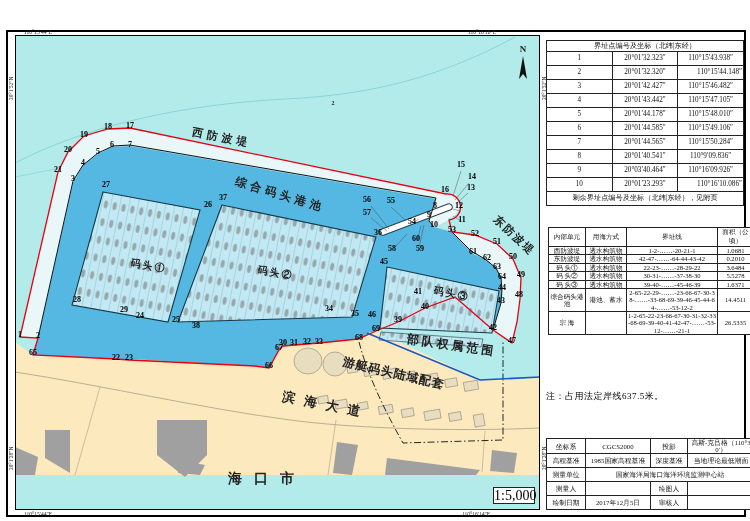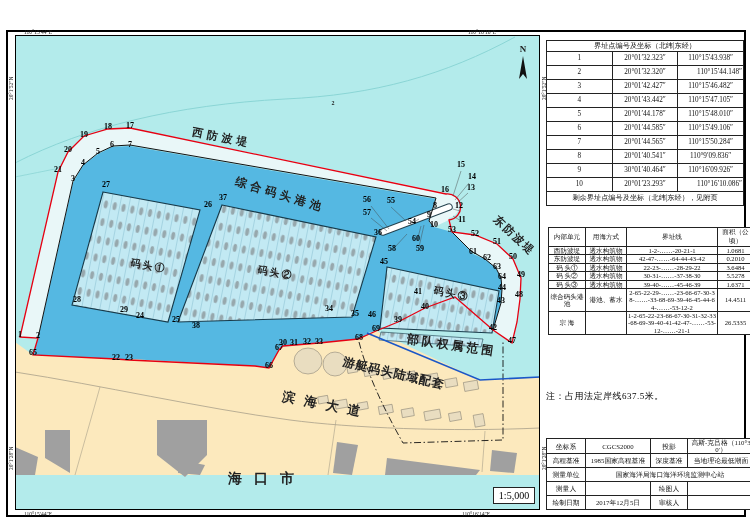--- a/index.html
+++ b/index.html
@@ -5,21 +5,21 @@
   html,body{margin:0;padding:0;background:#fff;}
   .page{position:relative;width:750px;height:521px;background:#fff;overflow:hidden;
         font-family:"Liberation Serif","DejaVu Serif",serif;}
   .outer-frame{position:absolute;left:6px;top:30px;right:4px;bottom:4px;border:2px solid #000;}
   .title{position:absolute;left:0;top:6px;width:750px;text-align:center;font-size:19px;
          font-weight:bold;letter-spacing:1px;color:#000;}
   .map-wrap{position:absolute;left:15px;top:35px;width:525px;height:475px;}
   .coord{position:absolute;font-size:5.5px;color:#222;white-space:nowrap;}
   .coord.v{transform:rotate(-90deg);transform-origin:left top;}
   .scalebox{position:absolute;left:493px;top:487px;width:40px;height:15px;background:#fff;
-            border:1px solid #222;font-size:10px;text-align:center;line-height:15px;color:#000;}
+            border:1px solid #222;font-size:14px;text-align:center;line-height:15px;color:#000;}
   .panel{position:absolute;left:546px;top:40px;width:198px;height:472px;}
   .panel table{border-collapse:collapse;width:100%;background:#fff;table-layout:fixed;}
   .panel td,.panel th{border:0.6px solid #222;padding:0 1px;text-align:center;
                       font-weight:normal;color:#111;overflow:hidden;}
   #t1{position:absolute;top:0;left:0;font-size:7.2px;}
   #t1 td{height:13px;line-height:1.0;}
   #t2{position:absolute;top:187px;left:2px;width:195px;font-size:6.6px;}
   #t2 td{line-height:1.12;}
   #t2 td.wrap{word-break:break-all;}
   .note{position:absolute;top:350px;left:0;font-size:9px;color:#000;letter-spacing:.5px;}
@@ -283,21 +283,21 @@
             <td style="width: 87px;">20°01′44.565″</td>
             <td style="width: 87px;">110°15′50.284″</td>
           </tr>
           <tr>
             <td style="width: 24px;">8</td>
             <td style="width: 87px;">20°01′40.541″</td>
             <td style="width: 87px;">110°9′09.836″</td>
           </tr>
           <tr>
             <td style="width: 24px;">9</td>
-            <td style="width: 87px;">30°01′40.464″</td>
+            <td style="width: 87px;">20°03′40.464″</td>
             <td style="width: 87px;">110°16′09.926″</td>
           </tr>
           <tr>
             <td style="width: 24px;">10</td>
             <td style="width: 87px;">20°01′23.293″</td>
             <td style="width: 87px; text-align: right;">110°16′10.086″</td>
           </tr>
         </tbody>
       <tfoot>
           <tr>

